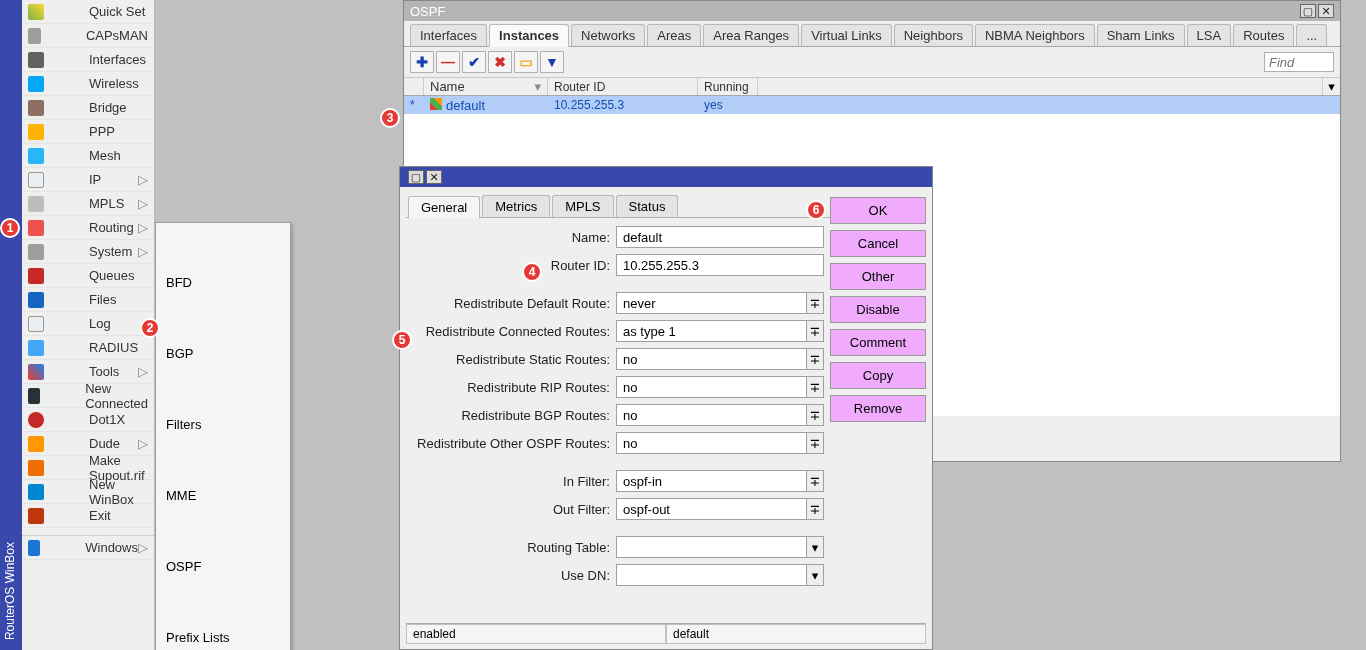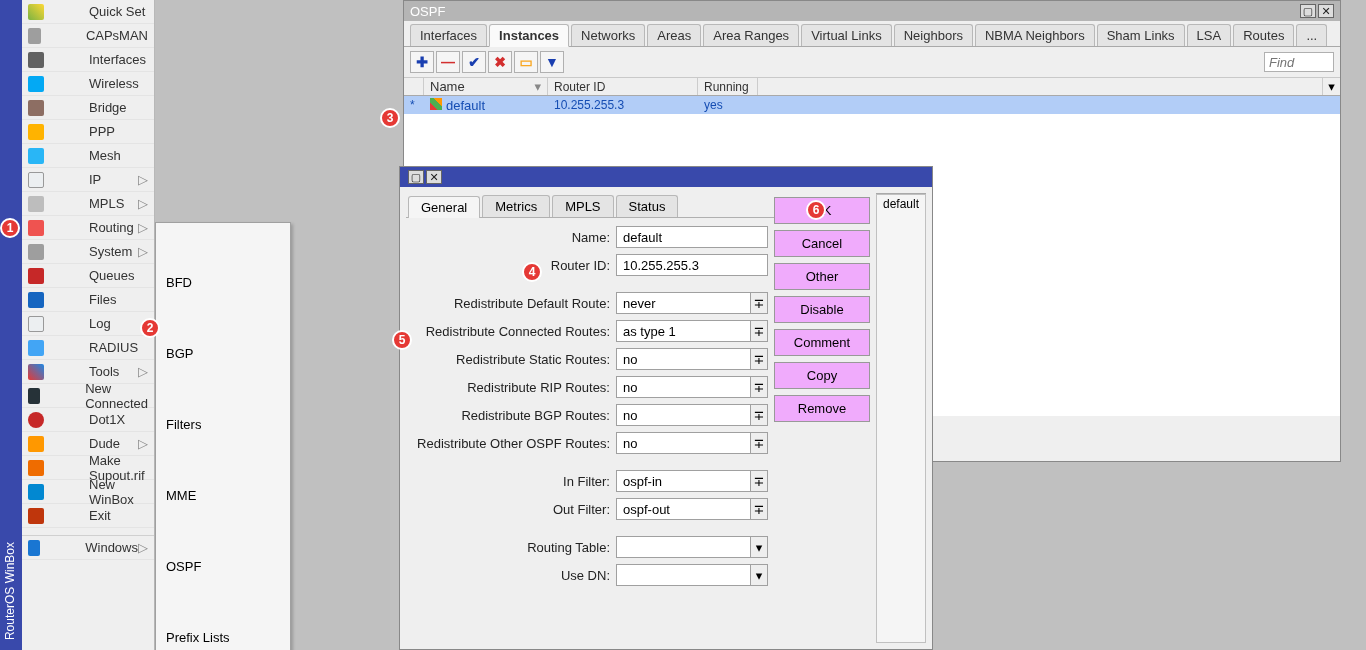--- a/index.html
+++ b/index.html
@@ -44,21 +44,21 @@
 .tbl-head { display:flex; background:#efefef; border-bottom:1px solid #a9a9a9; height:18px; }
 .th { border-right:1px solid #ccc; padding:0 6px; font-size:12px; color:#333; display:flex; align-items:center; }
 .tbl-body { background:#fff; height: 320px; }
 .tr { display:flex; height:18px; align-items:center; }
 .tr.sel { background:#b2cdf7; }
 .td { padding:0 6px; font-size:12px; color:#154db3; }
 .tiny-ico { width:12px;height:12px;display:inline-block;margin-right:4px; background:linear-gradient(45deg,#e53935 0 33%,#4caf50 33% 66%,#ff9800 66% 100%); }
 
 
 .win-inst { left:399px; top:166px; width:534px; height:484px; z-index:10; }
-.inst-body { display:flex; padding:6px; gap:6px; height: calc(100% - 20px); flex-direction:row; }
+.inst-body { display:flex; padding:6px; gap:23px; height: calc(100% - 20px); flex-direction:column; }
 .inst-top { display:flex; flex:1; }
 .inst-form-area { flex:1; }
 .inst-tabs { display:flex; padding:2px 2px 0 2px; border-bottom:1px solid #b0b0b0; }
 .inst-tab { padding:3px 12px; background:#e4e4e4; border:1px solid #b8b8b8; border-bottom:none; border-radius:3px 3px 0 0; margin-right:2px; cursor:pointer; font-size:13px;}
 .inst-tab.active { background:#f5f5f5; position:relative; top:1px; }
 .form { padding:8px 6px; }
 .frow { display:flex; align-items:center; margin-bottom:6px; }
 .frow label { width:204px; text-align:right; padding-right:6px; color:#222; }
 .finput { flex:1; height:22px; border:1px solid #a0a0a0; background:#fff; padding:0 6px; display:flex; align-items:center; }
 .fselect { display:flex; flex:1; }
@@ -346,20 +346,21 @@
         <div class="inst-btn">OK</div>
         <div class="inst-btn">Cancel</div>
         <div class="inst-btn">Other</div>
         <div class="inst-btn">Disable</div>
         <div class="inst-btn">Comment</div>
         <div class="inst-btn">Copy</div>
         <div class="inst-btn">Remove</div>
       </div>
     </div>
     <div class="statusbar">
+      <div class="cell">enabled</div>
       <div class="cell">default</div>
     </div>
   </div>
 </div>
 
 <div class="badge" style="left:0px; top:218px">1</div>
 <div class="badge" style="left:140px; top:318px">2</div>
 <div class="badge" style="left:380px; top:108px">3</div>
 <div class="badge" style="left:522px; top:262px">4</div>
 <div class="badge" style="left:392px; top:330px">5</div>

